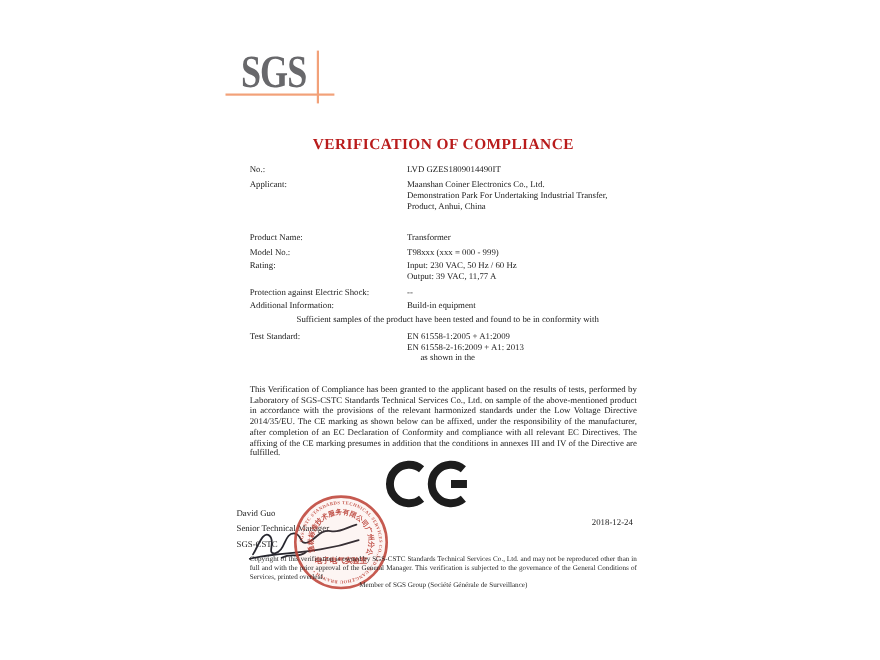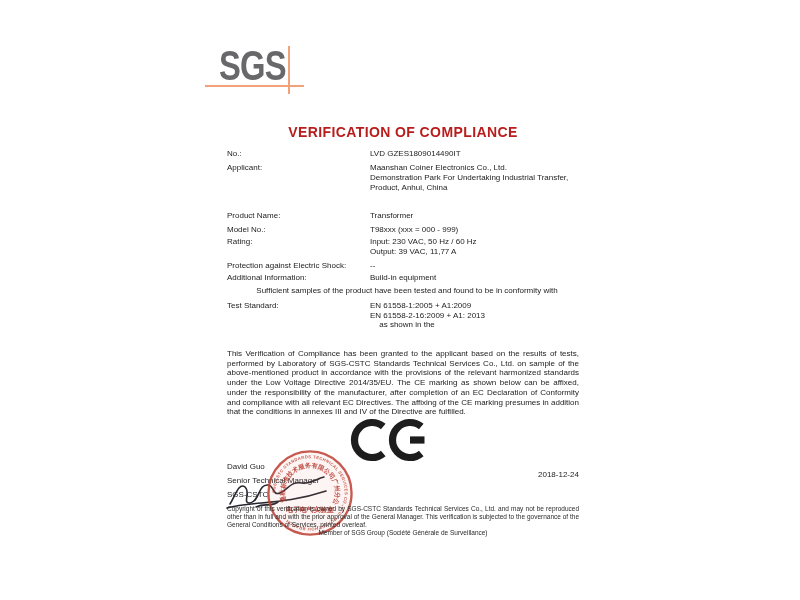--- a/index.html
+++ b/index.html
@@ -1,18 +1,18 @@
 <!DOCTYPE html>
 <html><head>
 <meta charset="utf-8">
 <style>
   html,body { margin:0; padding:0; background:#ffffff; }
   #page {
     position:relative; width:664px; height:600px; background:#ffffff;
-    font-family:Liberation Sans, sans-serif; color:#1c1c1c;
+    font-family:Liberation Serif, serif; color:#1c1c1c;
     overflow:hidden;
   }
   .abs { position:absolute; }
 
   
   #logo-text {
     left:219px; top:44px; font-size:42px; font-weight:bold; color:#68686b;
     letter-spacing:-1px; transform:scaleX(0.78); transform-origin:left top;
     line-height:44px;
   }
@@ -32,21 +32,21 @@
   .field-row .vals { display:inline-block; vertical-align:top; }
 
   .plain-line { left:227px; font-size:8px; line-height:10px; width:360px;text-align:center; }
 
   #statement {
     left:227px; top:349px; width:352px; font-size:8px; line-height:9.7px;
     text-align:justify; text-align-last:left;
   }
 
   
-  .sig-line { left:227px; font-size:8px; line-height:10px; }
+  .sig-line { left:215px; font-size:8px; line-height:10px; }
 
   #issue-date { left:538px; top:470px; font-size:8px; }
 
   #copyright-text {
     left:227px; top:505px; width:352px; font-size:6.5px; line-height:8.2px;
     text-align:justify; text-align-last:left; color:#2a2a2a;
   }
   #member-text {
     left:227px; top:529px; width:352px; text-align:center; font-size:6.5px; color:#2a2a2a;
   }

